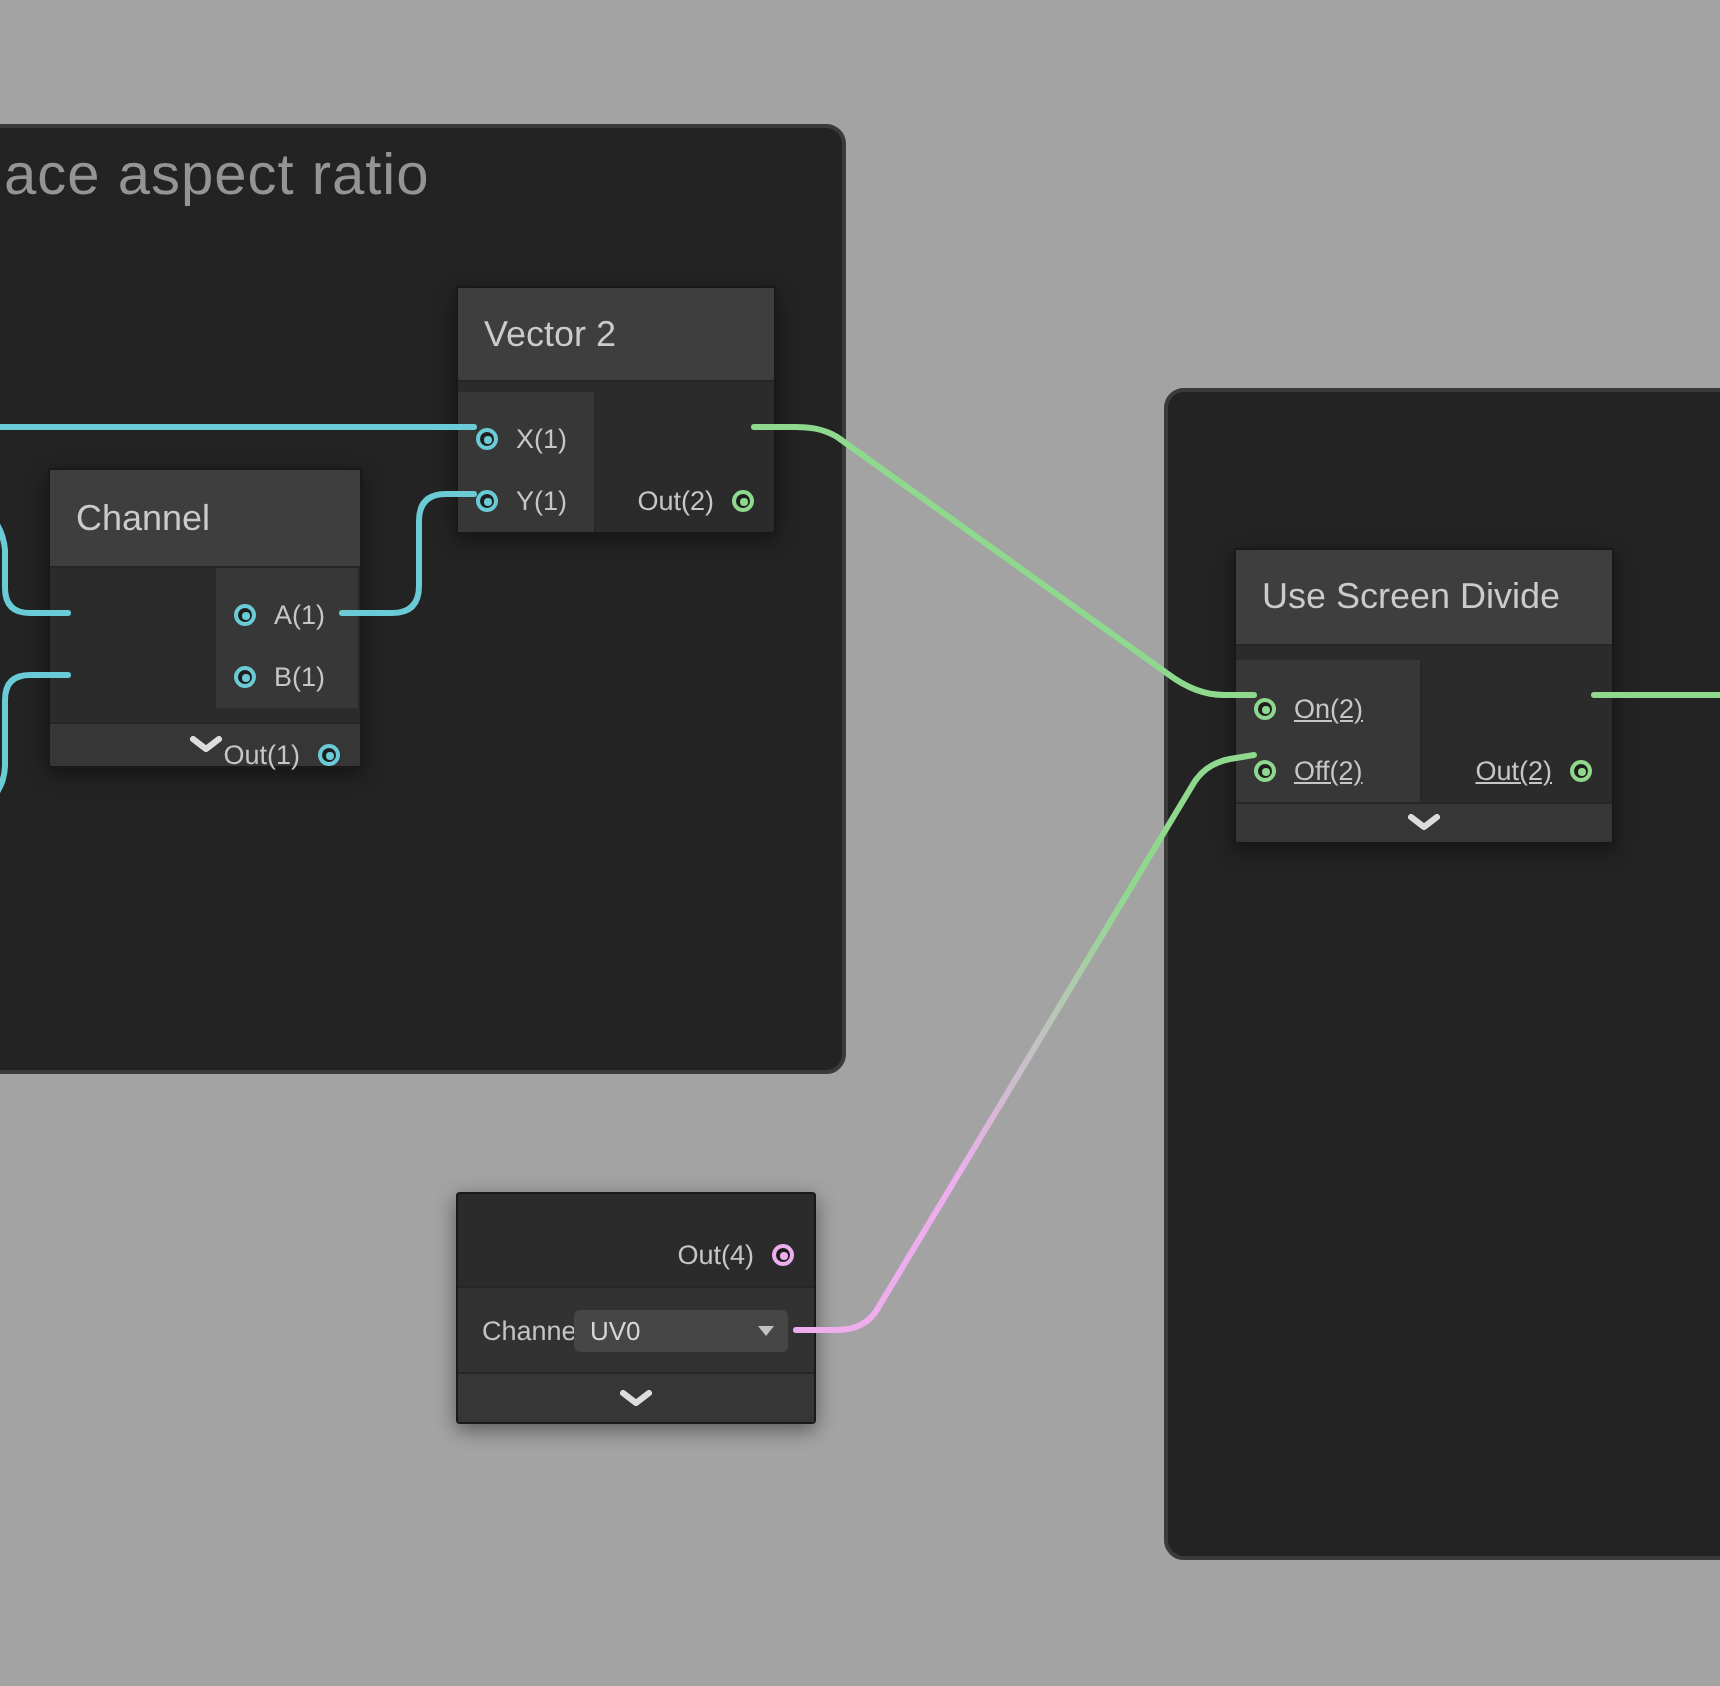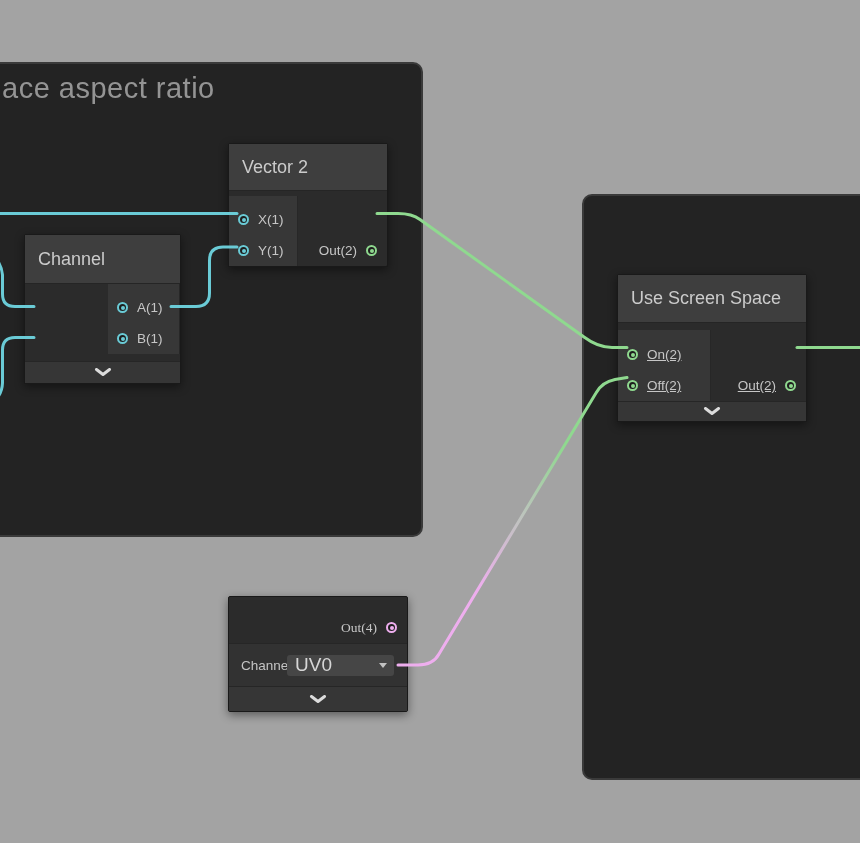--- a/index.html
+++ b/index.html
@@ -63,21 +63,21 @@
     background:#323232; border-top:1px solid #262626;
     padding:0 13px 0 12px; box-sizing:border-box;
   }
   .control-label{
     width:46px; overflow:hidden; white-space:nowrap; flex:0 0 46px;
     color:#c4c4c4; font-size:13.5px;
   }
   .dropdown{
     position:relative; flex:1; height:21px; background:#464646; border-radius:3px;
     display:flex; align-items:center; padding:0 20px 0 8px; box-sizing:border-box;
-    color:#d6d6d6; font-size:19px;
+    color:#d6d6d6; font-size:13px;
   }
   .dd-arrow{
     position:absolute; right:7px; top:8px; width:0; height:0;
     border-left:4.5px solid transparent; border-right:4.5px solid transparent;
     border-top:5.5px solid #c2c2c2;
   }
 </style>
 </head>
 <body>
 
@@ -134,30 +134,36 @@
       <div class="col-in" style="width:72px; padding-top:8px;">
         <div class="port-row in">
           <span class="port" style="--c:var(--vector1)"></span>
           <span class="plabel">A(1)</span>
         </div>
         <div class="port-row in">
           <span class="port" style="--c:var(--vector1)"></span>
           <span class="plabel">B(1)</span>
         </div>
       </div>
+      <div class="col-out" style="padding-top:8px;">
+        <div class="port-row out">
+          <span class="plabel">Out(1)</span>
+          <span class="port" style="--c:var(--vector1)"></span>
+        </div>
+      </div>
     </div>
     <div class="node-footer" style="height:22px;">
       <svg width="18" height="9" viewBox="0 0 18 9">
         <polyline points="2.5,1.5 9,6.5 15.5,1.5" fill="none" stroke="#dcdcdc" stroke-width="3" stroke-linecap="round" stroke-linejoin="round"></polyline>
       </svg>
     </div>
   </div>
 
   <div class="node" style="left:617px; top:274px; width:190px;">
-    <div class="node-title" style="height:48px;">Use Screen Space</div>
+    <div class="node-title" style="height:48px;">Use Screen Divide</div>
     <div class="node-body" style="height:78px;text-decoration:underline;">
       <div class="col-in" style="width:93px; padding-top:9px;">
         <div class="port-row in">
           <span class="port" style="--c:var(--vector2)"></span>
           <span class="plabel">On(2)</span>
         </div>
         <div class="port-row in">
           <span class="port" style="--c:var(--vector2)"></span>
           <span class="plabel">Off(2)</span>
         </div>
@@ -171,21 +177,21 @@
     </div>
     <div class="node-footer" style="height:20px;">
       <svg width="18" height="9" viewBox="0 0 18 9">
         <polyline points="2.5,1.5 9,6.5 15.5,1.5" fill="none" stroke="#dcdcdc" stroke-width="3" stroke-linecap="round" stroke-linejoin="round"></polyline>
       </svg>
     </div>
   </div>
 
   <div class="node" style="left:228px; top:596px; width:180px;">
     <div class="node-body" style="height:46px;">
-      <div class="col-out" style="padding-top:16px;font-family:Liberation Serif, serif;">
+      <div class="col-out" style="padding-top:16px;">
         <div class="port-row out">
           <span class="plabel">Out(4)</span>
           <span class="port" style="--c:var(--vector4)"></span>
         </div>
       </div>
     </div>
     <div class="control-row">
       <span class="control-label">Channel</span>
       <div class="dropdown">
         <span>UV0</span>

